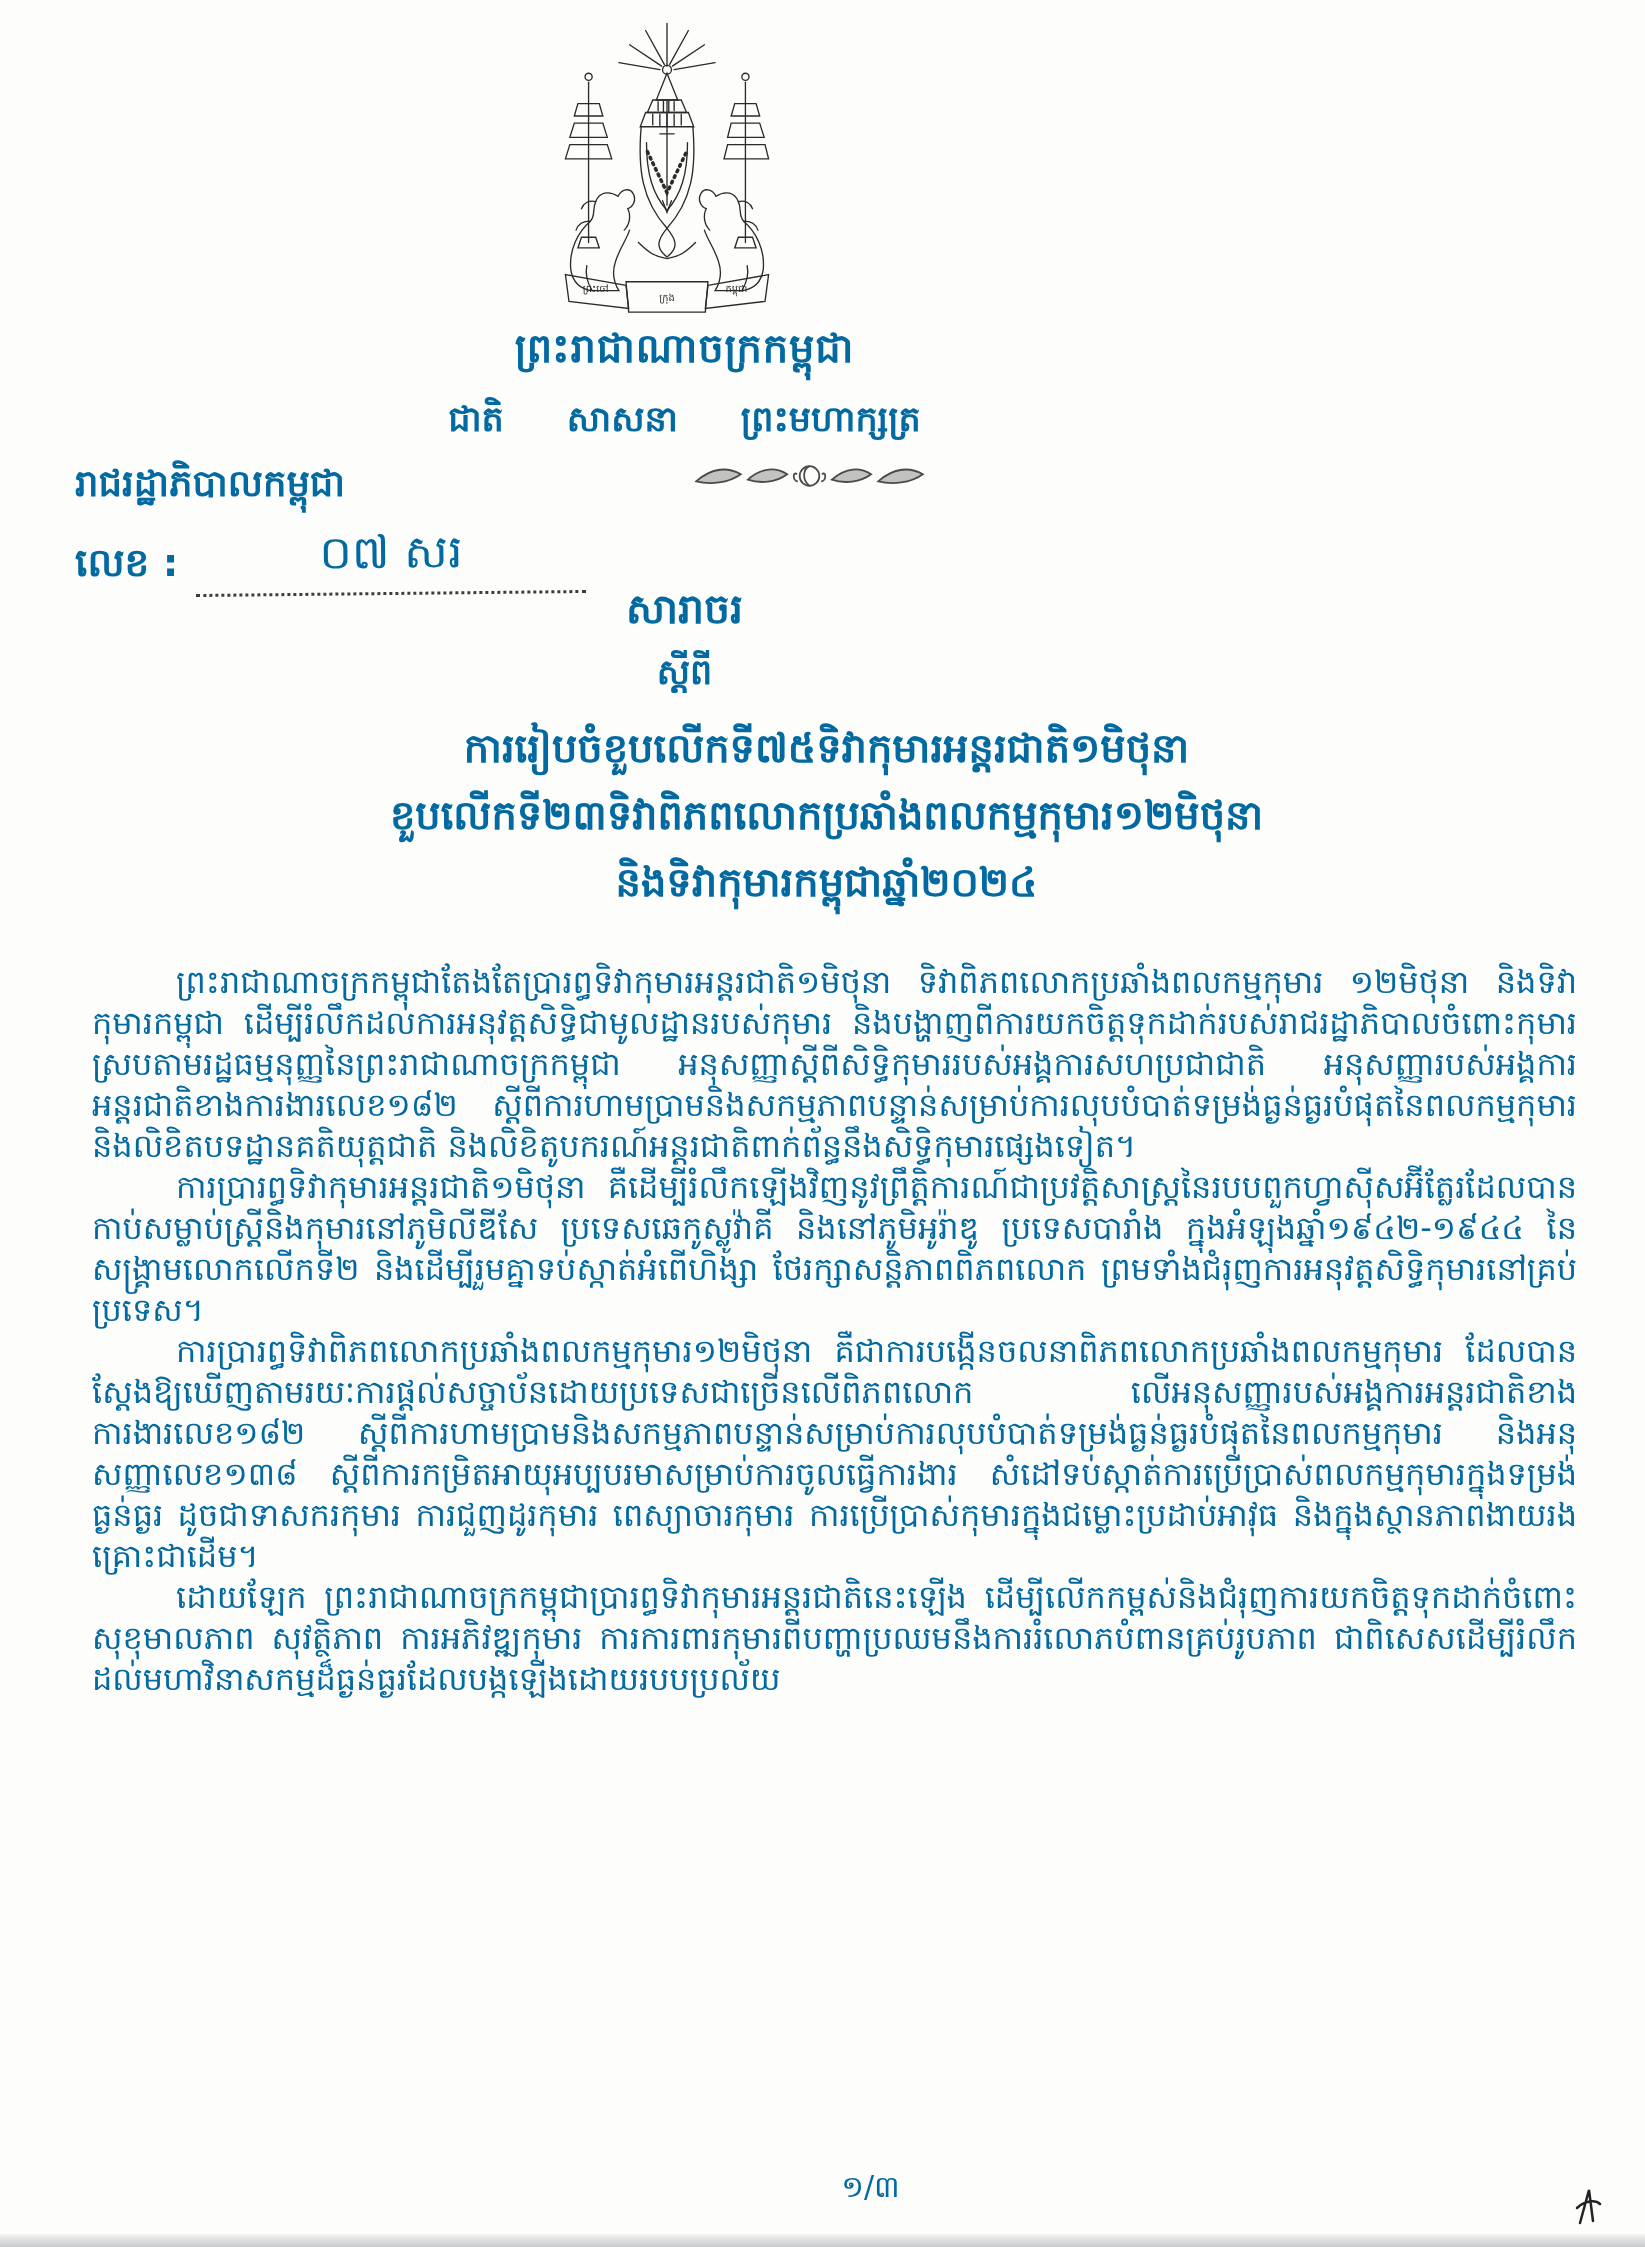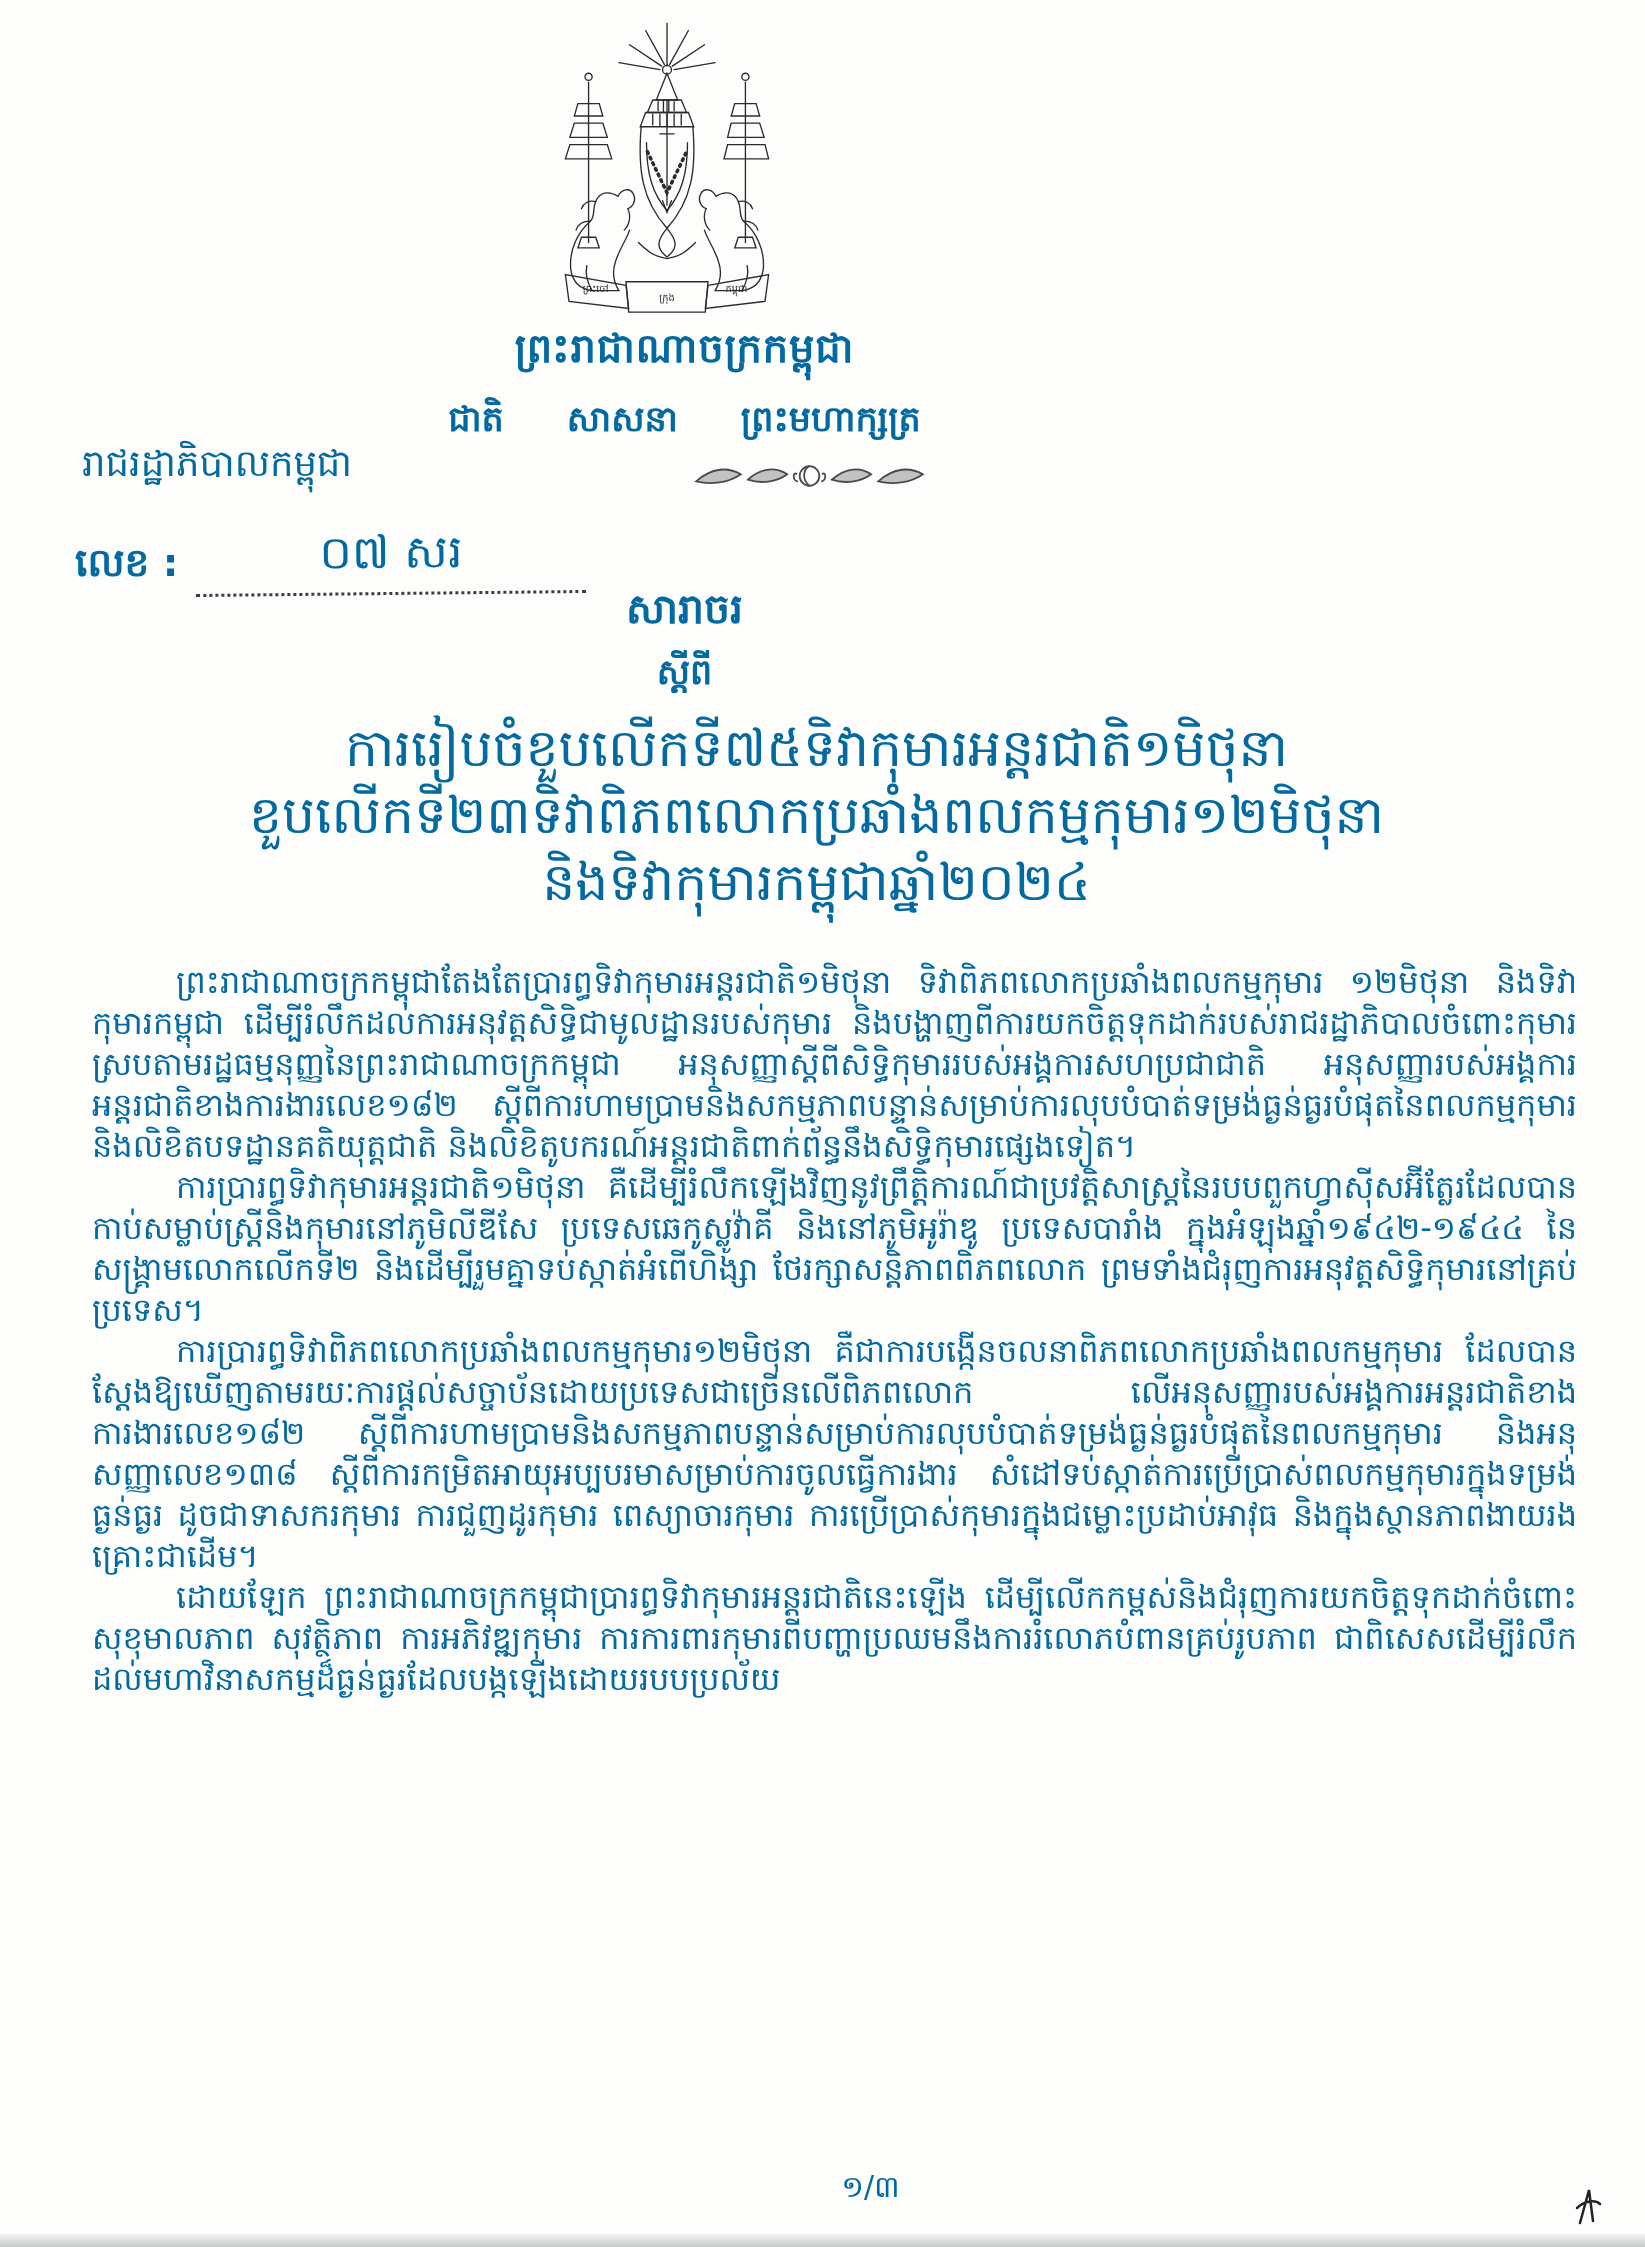--- a/index.html
+++ b/index.html
@@ -15,38 +15,38 @@
   .emblem{position:absolute;left:531px;top:17.6px;width:272px;height:303px;}
   .kingdom-title{
     position:absolute;left:0;top:323px;width:1369px;
     text-align:center;font-size:40px;font-weight:700;letter-spacing:0.9px;
   }
   .motto{
     position:absolute;left:0;top:397px;width:1369px;
     display:flex;justify-content:center;gap:63px;
     font-size:35px;font-weight:700;
   }
-  .gov-name{position:absolute;left:75px;top:440px;font-size:37px;font-weight:400;margin-left:7px;}
+  .gov-name{position:absolute;left:75px;top:460px;font-size:37px;font-weight:700;}
   .number-row{
     position:absolute;left:75px;top:523px;
     display:flex;align-items:flex-end;
     font-size:39px;font-weight:700;
   }
   .number-value{
     display:inline-block;min-width:369px;margin-left:17.6px;
     border-bottom:3.5px dotted #3d3d3d;
     font-size:46px;font-weight:400;text-align:center;
     padding:0 10.5px 1.8px;transform:rotate(-0.6deg);
   }
   .divider{position:absolute;left:689px;top:456px;width:241px;height:40px;}
   .doc-type{position:absolute;left:0;top:583px;width:1369px;text-align:center;font-size:41px;font-weight:700;}
   .subject-label{position:absolute;left:0;top:650px;width:1369px;text-align:center;font-size:35px;font-weight:700;}
   .subject-lines{
-    position:absolute;left:79px;top:715px;width:1475px;
-    text-align:center;font-size:52px;font-weight:400;line-height:67px;
+    position:absolute;left:89px;top:715px;width:1475px;
+    text-align:center;font-size:40px;font-weight:700;line-height:67px;
   }
   .body-text{
     position:absolute;left:92px;top:962px;width:1485px;
     font-size:32px;line-height:41px;text-align:justify;
   }
   .body-text p{margin:0;text-indent:84px;}
   .page-number{position:absolute;left:0;top:2168px;width:1645px;text-align:center;font-size:30px;padding-left:48px;}
   .paraph{position:absolute;left:1573px;top:2186px;width:30px;height:40px;}
   .scan-edge-bottom{
     position:absolute;left:0;bottom:0;width:100%;height:13px;

